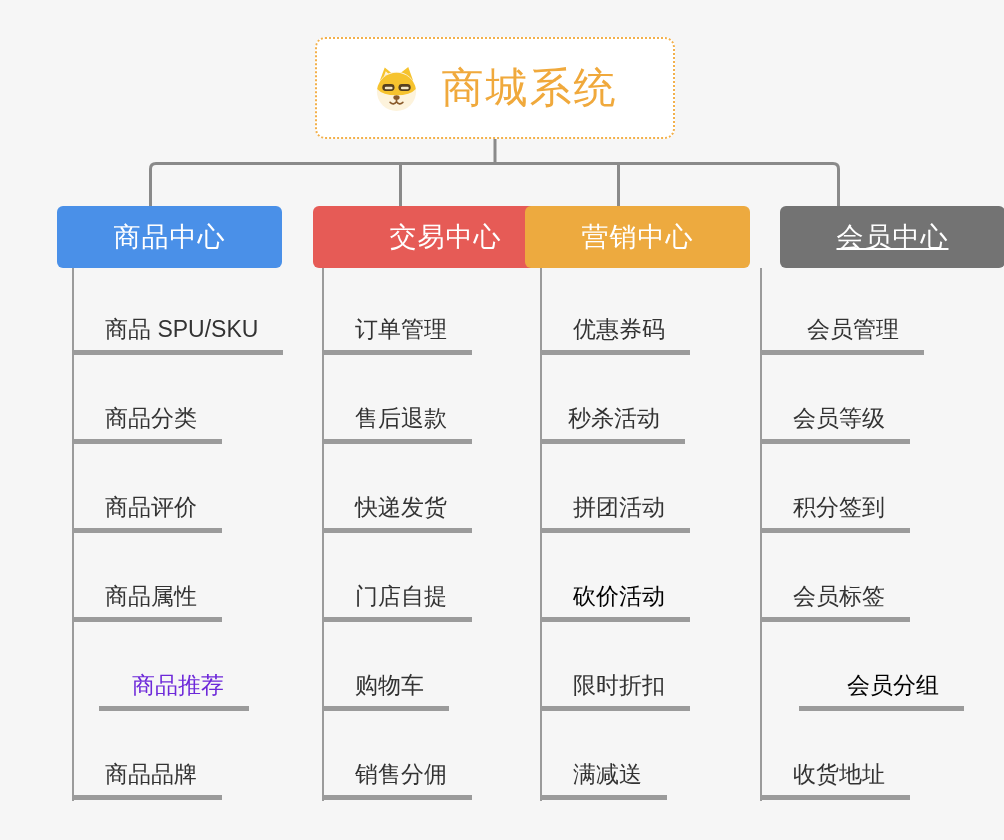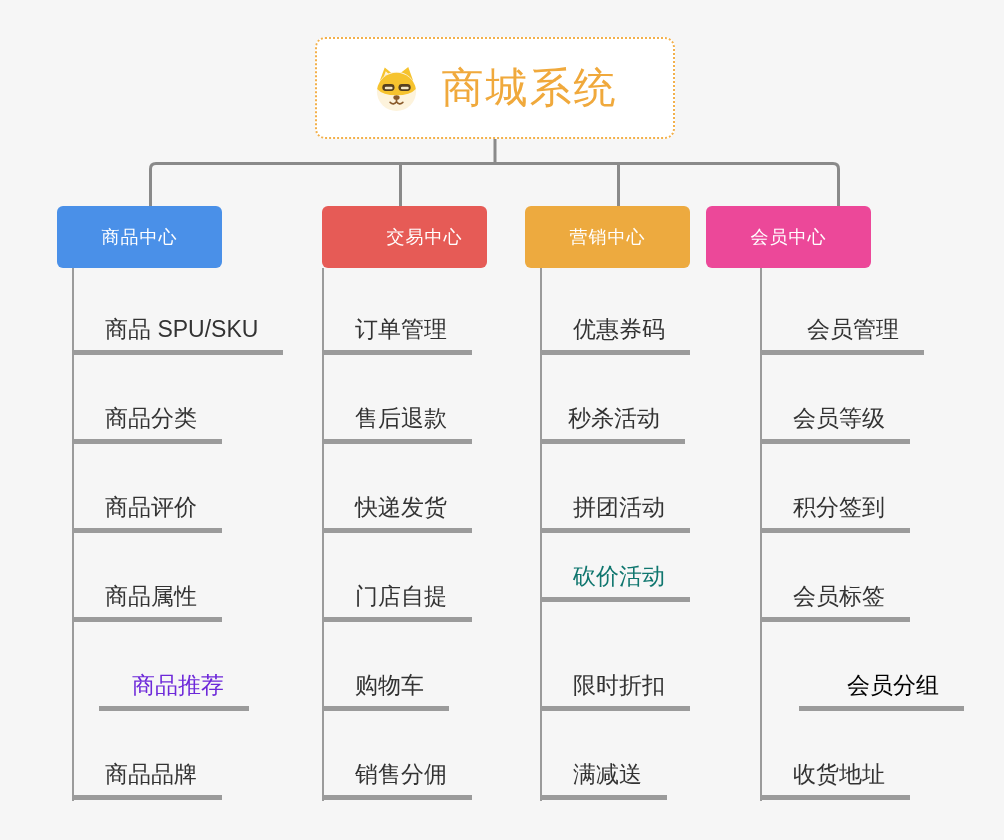--- a/index.html
+++ b/index.html
@@ -20,24 +20,24 @@
     display:flex;align-items:center;justify-content:center;gap:22px;
   }
   .root-title{
     font-size:42px;letter-spacing:2px;color:#f0a93c;
     white-space:nowrap;
   }
   .dog-icon{width:47px;height:47px;flex:0 0 auto;}
 
   
   .branch-header{
-    position:absolute;width:165px;height:62px;top:206px;
+    position:absolute;width:225px;height:62px;top:206px;
     border-radius:6px;box-sizing:border-box;
     display:flex;align-items:center;justify-content:center;
-    color:#ffffff;font-size:18px;letter-spacing:1px;
+    color:#ffffff;font-size:27px;letter-spacing:1px;
     white-space:nowrap;
   }
 
   
   .branch-vline{
     position:absolute;width:2px;top:268px;height:533px;
     background:#9b9b9b;
   }
 
   
@@ -82,37 +82,37 @@
 
   <div id="branches">
       <div class="branch-header" style="left: 57px; background: rgb(74, 144, 232);">商品中心</div>
       <div class="branch-vline" style="left: 72px; background: rgb(155, 155, 155);"></div>
       <div class="leaf-item" style="left: 72px; top: 313px; border-bottom-color: rgb(155, 155, 155); color: rgb(51, 51, 51);">商品 SPU/SKU</div>
       <div class="leaf-item" style="left: 72px; top: 402px; border-bottom-color: rgb(155, 155, 155); color: rgb(51, 51, 51);">商品分类</div>
       <div class="leaf-item" style="left: 72px; top: 491px; border-bottom-color: rgb(155, 155, 155); color: rgb(51, 51, 51);">商品评价</div>
       <div class="leaf-item" style="left: 72px; top: 580px; border-bottom-color: rgb(155, 155, 155); color: rgb(51, 51, 51);">商品属性</div>
       <div class="leaf-item" style="left: 72px; top: 669px; border-bottom-color: rgb(155, 155, 155); color: #6d28d9; margin-left: 27px;">商品推荐</div>
       <div class="leaf-item" style="left: 72px; top: 758px; border-bottom-color: rgb(155, 155, 155); color: rgb(51, 51, 51);">商品品牌</div>
-      <div class="branch-header" style="left: 322px; background: rgb(230, 91, 86); padding-left: 40px;">交易中心</div>
+      <div class="branch-header" style="left: 313px; background: rgb(230, 91, 86); padding-left: 40px;">交易中心</div>
       <div class="branch-vline" style="left: 322px; background: rgb(155, 155, 155);"></div>
       <div class="leaf-item" style="left: 322px; top: 313px; border-bottom-color: rgb(155, 155, 155); color: rgb(51, 51, 51);">订单管理</div>
       <div class="leaf-item" style="left: 322px; top: 402px; border-bottom-color: rgb(155, 155, 155); color: rgb(51, 51, 51);">售后退款</div>
       <div class="leaf-item" style="left: 322px; top: 491px; border-bottom-color: rgb(155, 155, 155); color: rgb(51, 51, 51);">快递发货</div>
       <div class="leaf-item" style="left: 322px; top: 580px; border-bottom-color: rgb(155, 155, 155); color: rgb(51, 51, 51);">门店自提</div>
       <div class="leaf-item" style="left: 322px; top: 669px; border-bottom-color: rgb(155, 155, 155); color: rgb(51, 51, 51);">购物车</div>
       <div class="leaf-item" style="left: 322px; top: 758px; border-bottom-color: rgb(155, 155, 155); color: rgb(51, 51, 51);">销售分佣</div>
       <div class="branch-header" style="left: 525px; background: rgb(237, 170, 63);">营销中心</div>
       <div class="branch-vline" style="left: 540px; background: rgb(155, 155, 155);"></div>
       <div class="leaf-item" style="left: 540px; top: 313px; border-bottom-color: rgb(155, 155, 155); color: rgb(51, 51, 51);">优惠券码</div>
       <div class="leaf-item" style="left: 540px; top: 402px; border-bottom-color: rgb(155, 155, 155); color: rgb(51, 51, 51); padding-left: 28px;">秒杀活动</div>
       <div class="leaf-item" style="left: 540px; top: 491px; border-bottom-color: rgb(155, 155, 155); color: rgb(51, 51, 51);">拼团活动</div>
-      <div class="leaf-item" style="left: 540px; top: 560px; border-bottom-color: rgb(155, 155, 155); color: #0f766e;">砍价活动</div>
+      <div class="leaf-item" style="left: 540px; top: 580px; border-bottom-color: rgb(155, 155, 155); color: #000000;">砍价活动</div>
       <div class="leaf-item" style="left: 540px; top: 669px; border-bottom-color: rgb(155, 155, 155); color: rgb(51, 51, 51);">限时折扣</div>
       <div class="leaf-item" style="left: 540px; top: 758px; border-bottom-color: rgb(155, 155, 155); color: rgb(51, 51, 51);">满减送</div>
-      <div class="branch-header" style="left: 706px; background: #ec4899;">会员中心</div>
+      <div class="branch-header" style="left: 780px; background: #737373; text-decoration: underline;">会员中心</div>
       <div class="branch-vline" style="left: 760px; background: rgb(155, 155, 155);"></div>
       <div class="leaf-item" style="left: 760px; top: 313px; border-bottom-color: rgb(155, 155, 155); color: rgb(51, 51, 51); padding-left: 47px;">会员管理</div>
       <div class="leaf-item" style="left: 760px; top: 402px; border-bottom-color: rgb(155, 155, 155); color: rgb(51, 51, 51);">会员等级</div>
       <div class="leaf-item" style="left: 760px; top: 491px; border-bottom-color: rgb(155, 155, 155); color: rgb(51, 51, 51);">积分签到</div>
       <div class="leaf-item" style="left: 760px; top: 580px; border-bottom-color: rgb(155, 155, 155); color: rgb(51, 51, 51);">会员标签</div>
       <div class="leaf-item" style="left: 799px; top: 669px; border-bottom-color: rgb(155, 155, 155); color: #000000; padding-left: 48px;">会员分组</div>
       <div class="leaf-item" style="left: 760px; top: 758px; border-bottom-color: rgb(155, 155, 155); color: rgb(51, 51, 51);">收货地址</div>
     </div>
 
 </div>

